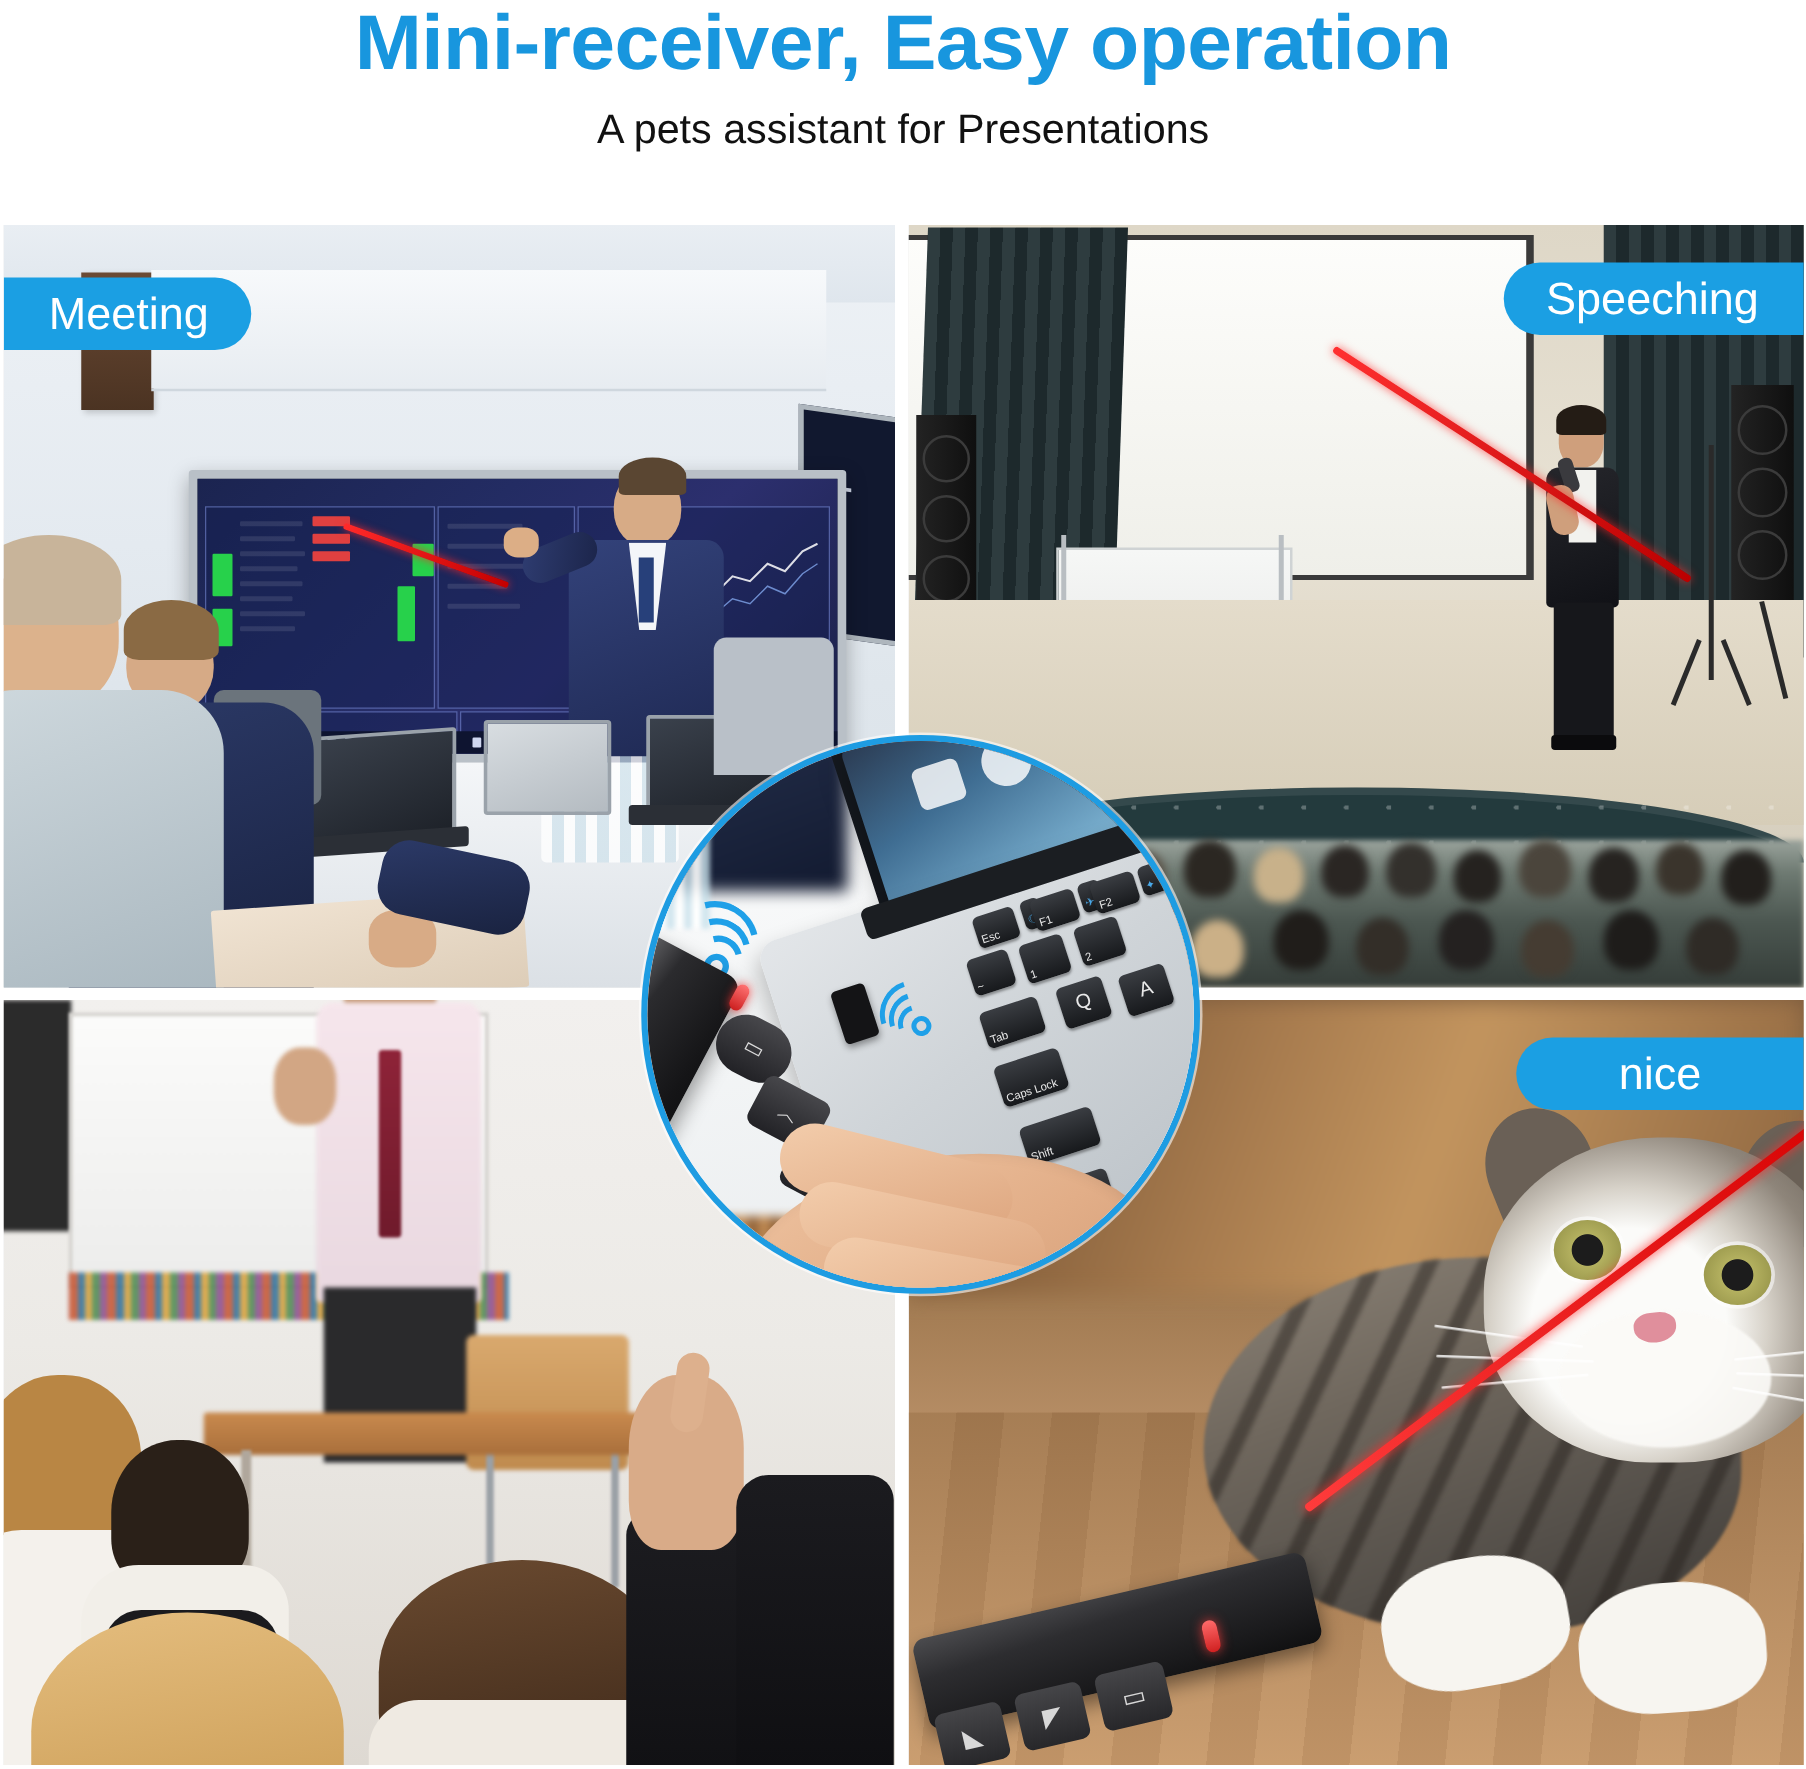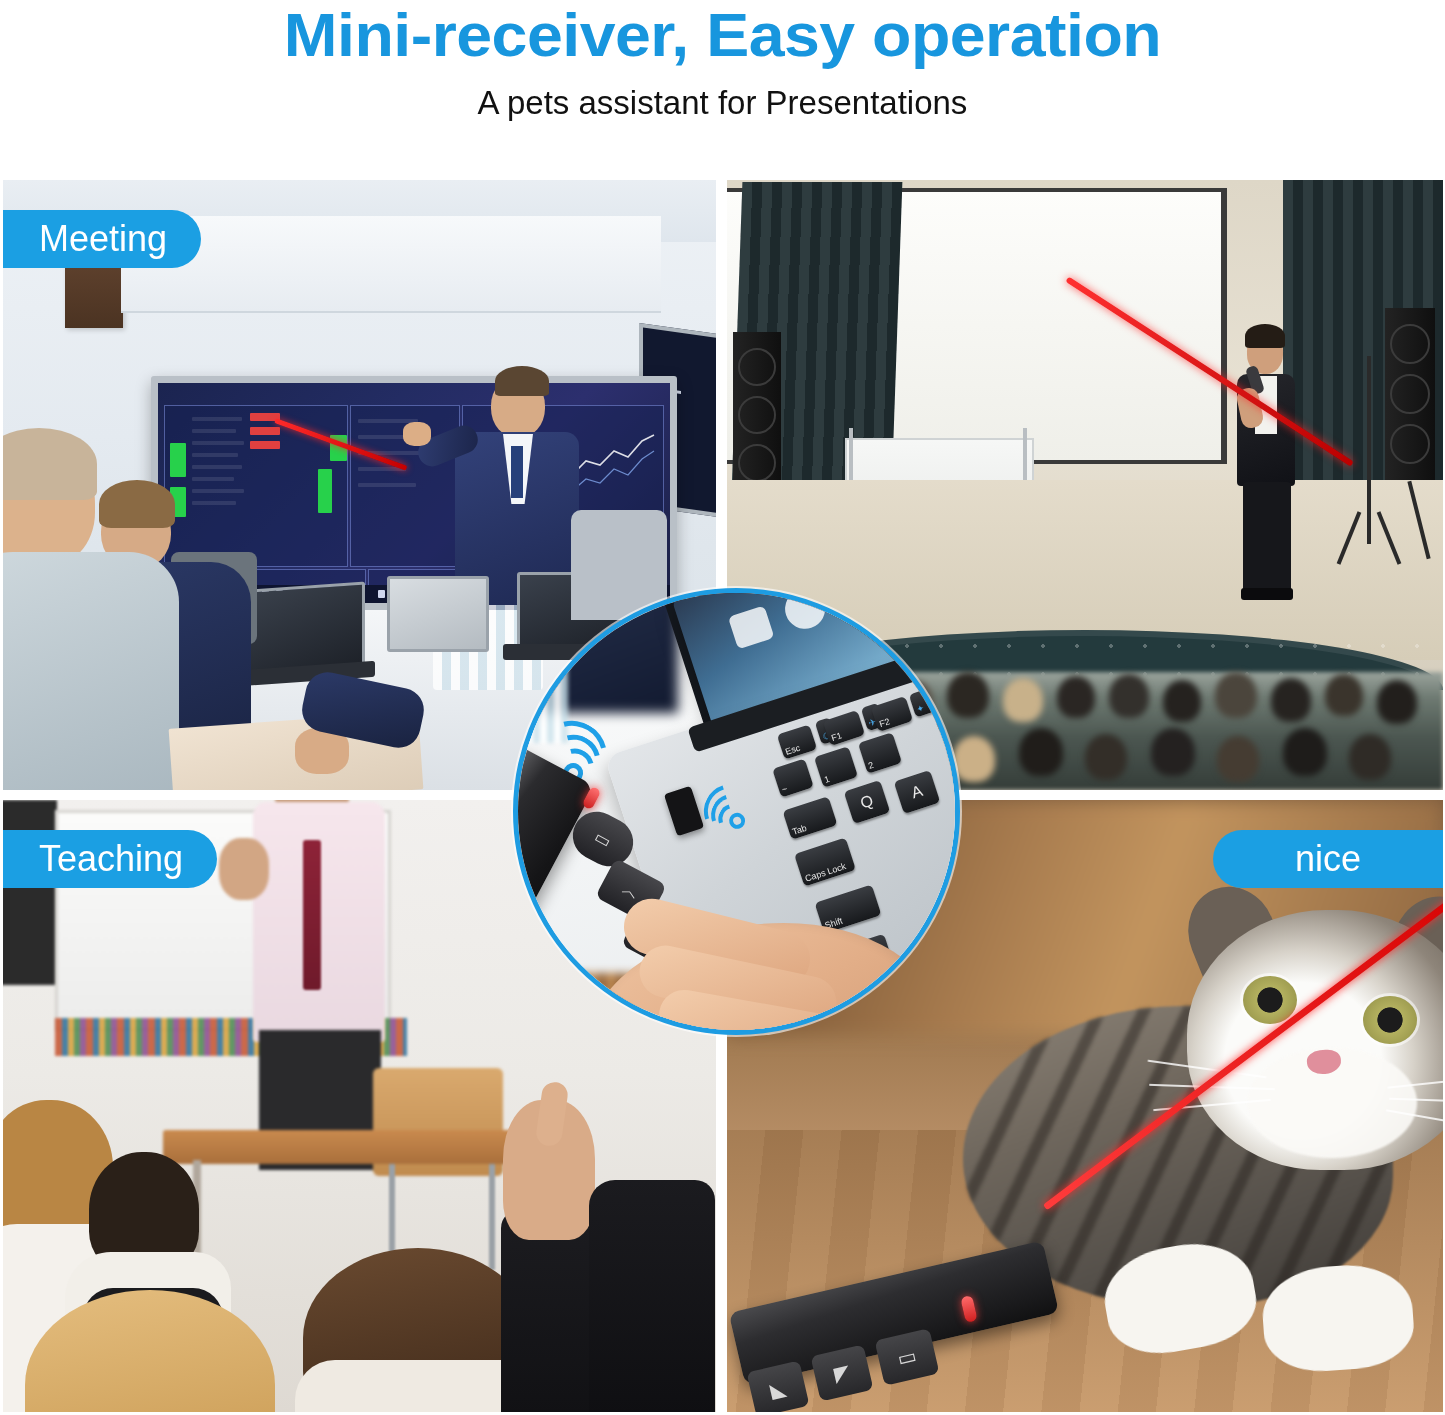--- a/index.html
+++ b/index.html
@@ -51,21 +51,21 @@
     color:#ffffff;
     font-size:36px;
     line-height:58px;
     height:58px;
     z-index:40;
     box-sizing:border-box;
     white-space:nowrap;
   }
   .badge-left{ left:0;  padding:0 34px 0 36px; border-radius:0 30px 30px 0;}
   .badge-right{right:0; padding:0 36px 0 34px; border-radius:30px 0 0 30px;}
-  .b-meeting {top:30px;text-align:center;}
+  .b-meeting {top:42px;text-align:center;}
   .b-speech  {top:30px;}
   .b-teaching{top:30px;}
   .b-pets    {top:30px;width:230px;text-align:center;padding:0;}
 
   
   .mt-wall{position:absolute;inset:0;background:
      linear-gradient(180deg,#eef2f6 0%,#e4eaf0 42%,#dfe6ec 60%,#d9e1e8 100%);}
   .mt-ceilbeam{position:absolute;left:0;top:0;width:100%;height:62px;
      background:linear-gradient(180deg,#e9eef3,#dfe6ed);}
   .mt-woodbox{position:absolute;left:62px;top:38px;width:58px;height:110px;
@@ -501,20 +501,21 @@
       <div class="sp-head" style="left:160px;top:548px;width:44px;height:48px;background:#262320;"></div>
       <div class="sp-head" style="left:226px;top:556px;width:42px;height:46px;background:#cbb087;"></div>
       <div class="sp-head" style="left:292px;top:548px;width:44px;height:48px;background:#201d1a;"></div>
       <div class="sp-head" style="left:358px;top:554px;width:42px;height:46px;background:#332e28;"></div>
       <div class="sp-head" style="left:424px;top:548px;width:44px;height:48px;background:#242120;"></div>
       <div class="sp-head" style="left:490px;top:556px;width:42px;height:46px;background:#453c32;"></div>
       <div class="sp-head" style="left:556px;top:548px;width:44px;height:48px;background:#1e1c1a;"></div>
       <div class="sp-head" style="left:622px;top:554px;width:42px;height:46px;background:#2f2b26;"></div>
     </div>
 
+    <div class="badge badge-right b-speech">Speeching</div>
   </div>
 
   <div class="panel p-teaching">
     <div class="tc-bg"></div>
     <div class="tc-frame"></div>
     <div class="tc-board"></div>
     <div class="tc-shelf"></div>
     <div class="tc-teacher-head"></div>
     <div class="tc-teacher-shirt"></div>
     <div class="tc-tie"></div>
@@ -541,21 +542,20 @@
     </div>
     <div class="tc-student">
       <div style="position:absolute;left:300px;top:448px;width:230px;height:180px;background:linear-gradient(170deg,#6a4a30,#3c2718);border-radius:50% 50% 32% 32%;"></div>
       <div style="position:absolute;left:292px;top:560px;width:248px;height:60px;background:#efeae2;border-radius:40px 40px 0 0;"></div>
     </div>
     <div class="tc-arm"></div>
     <div class="tc-hand"></div>
     <div style="position:absolute;left:536px;top:282px;width:26px;height:64px;background:#ddb08d;border-radius:14px;transform:rotate(8deg);"></div>
     <div style="position:absolute;left:586px;top:380px;width:126px;height:236px;background:linear-gradient(180deg,#1b1b1f,#0f0f12);border-radius:26px 20px 0 0;"></div>
 
-    <div class="badge badge-left b-teaching">Teaching</div>
   </div>
 
   <div class="panel p-pets">
     <div class="pt-bg"></div>
     <div class="pt-blurwall"></div>
     <div class="pt-floor"></div>
     <div class="pt-floorshade"></div>
 
     <div class="pt-catbody"></div>
     <div class="pt-catstripes"></div>

